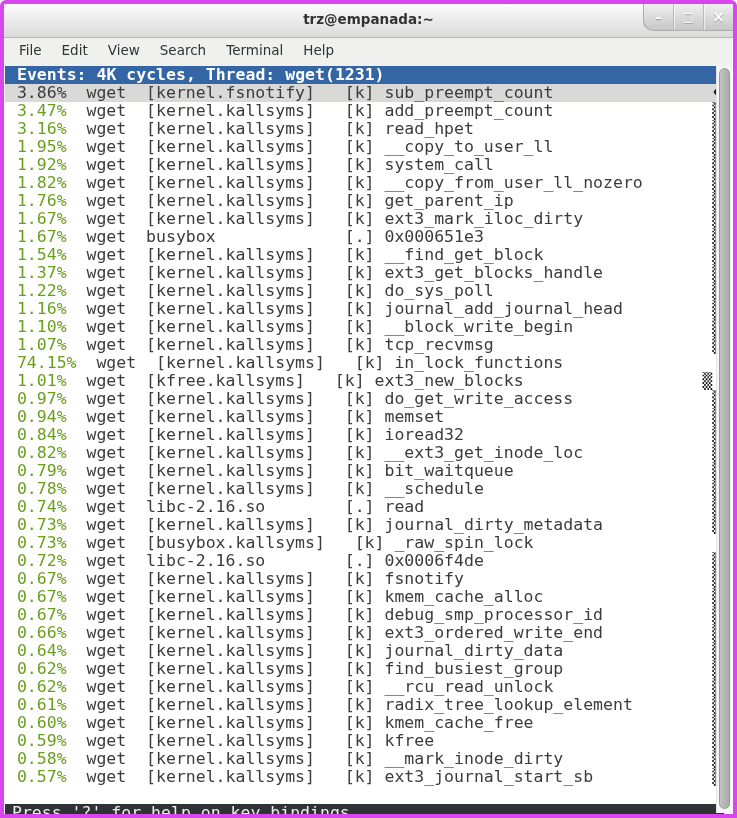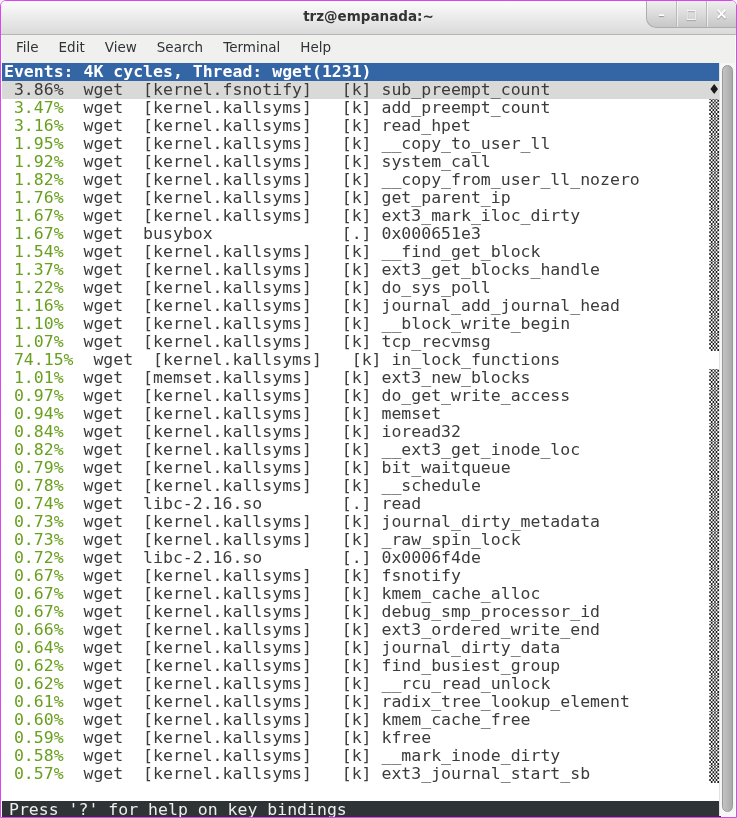--- a/index.html
+++ b/index.html
@@ -3,21 +3,21 @@
 <meta charset="utf-8">
 <style>
   html,body { margin:0; padding:0; }
   body {
     width:737px; height:818px; position:relative;
     background:#ffffff; overflow:hidden;
     font-family:"DejaVu Sans", sans-serif;
   }
   .window {
     position:absolute; inset:0; box-sizing:border-box;
-    border:1px solid #d946ef; border-radius:6px 6px 0 0;
+    border:4px solid #d946ef; border-radius:6px 6px 0 0;
     overflow:hidden; background:#fff;
   }
   
   .titlebar {
     position:absolute; top:0; left:0; right:0; height:33px;
     background:linear-gradient(#fcfcfc, #dadada);
     border-bottom:1px solid #b6b6b6;
   }
   .title-text {
     position:absolute; top:7px; left:0; right:0;
@@ -45,21 +45,21 @@
   }
   
   .terminal {
     position:absolute; top:62px; left:1px; width:719px; height:756px;
     background:#ffffff;
     font-family:"DejaVu Sans Mono", monospace;
     font-size:16.5px; line-height:18px;
   }
   .tui-header {
     height:18px; background:var(--header-bg); color:#ffffff;
-    font-weight:bold; white-space:pre; padding-left:2px; overflow:hidden;
+    font-weight:bold; white-space:pre; padding-left:12px; overflow:hidden;
   }
   .rows { }
   .row { height:18px; white-space:pre; color:var(--term-text); padding-left:2px; overflow:hidden; }
   .row.selected { background:var(--sel-bg); }
   .pct { color:var(--pct-green); }
   .row.selected .pct { color:inherit; }
   .glyph { color:#1a1a1a; }
   .statusbar {
     position:absolute; left:0; bottom:0; width:719px; height:18px;
     background:var(--status-bg); color:#eeeeec;
@@ -117,30 +117,30 @@
         <div class="row"><span class="pct"> 1.76%</span><span>  wget  [kernel.kallsyms]   [k] get_parent_ip                    </span><span class="glyph">▒</span></div>
         <div class="row"><span class="pct"> 1.67%</span><span>  wget  [kernel.kallsyms]   [k] ext3_mark_iloc_dirty             </span><span class="glyph">▒</span></div>
         <div class="row"><span class="pct"> 1.67%</span><span>  wget  busybox             [.] 0x000651e3                       </span><span class="glyph">▒</span></div>
         <div class="row"><span class="pct"> 1.54%</span><span>  wget  [kernel.kallsyms]   [k] __find_get_block                 </span><span class="glyph">▒</span></div>
         <div class="row"><span class="pct"> 1.37%</span><span>  wget  [kernel.kallsyms]   [k] ext3_get_blocks_handle           </span><span class="glyph">▒</span></div>
         <div class="row"><span class="pct"> 1.22%</span><span>  wget  [kernel.kallsyms]   [k] do_sys_poll                      </span><span class="glyph">▒</span></div>
         <div class="row"><span class="pct"> 1.16%</span><span>  wget  [kernel.kallsyms]   [k] journal_add_journal_head         </span><span class="glyph">▒</span></div>
         <div class="row"><span class="pct"> 1.10%</span><span>  wget  [kernel.kallsyms]   [k] __block_write_begin              </span><span class="glyph">▒</span></div>
         <div class="row"><span class="pct"> 1.07%</span><span>  wget  [kernel.kallsyms]   [k] tcp_recvmsg                      </span><span class="glyph">▒</span></div>
         <div class="row"><span class="pct"> 74.15%</span><span>  wget  [kernel.kallsyms]   [k] in_lock_functions                </span><span class="glyph">▒</span></div>
-        <div class="row"><span class="pct"> 1.01%</span><span>  wget  [memset.kallsyms]   [k] ext3_new_blocks                  </span><span class="glyph">▒</span></div>
+        <div class="row"><span class="pct"> 1.01%</span><span>  wget  [kfree.kallsyms]   [k] ext3_new_blocks                  </span><span class="glyph">▒</span></div>
         <div class="row"><span class="pct"> 0.97%</span><span>  wget  [kernel.kallsyms]   [k] do_get_write_access              </span><span class="glyph">▒</span></div>
         <div class="row"><span class="pct"> 0.94%</span><span>  wget  [kernel.kallsyms]   [k] memset                           </span><span class="glyph">▒</span></div>
         <div class="row"><span class="pct"> 0.84%</span><span>  wget  [kernel.kallsyms]   [k] ioread32                         </span><span class="glyph">▒</span></div>
         <div class="row"><span class="pct"> 0.82%</span><span>  wget  [kernel.kallsyms]   [k] __ext3_get_inode_loc             </span><span class="glyph">▒</span></div>
         <div class="row"><span class="pct"> 0.79%</span><span>  wget  [kernel.kallsyms]   [k] bit_waitqueue                    </span><span class="glyph">▒</span></div>
         <div class="row"><span class="pct"> 0.78%</span><span>  wget  [kernel.kallsyms]   [k] __schedule                       </span><span class="glyph">▒</span></div>
         <div class="row"><span class="pct"> 0.74%</span><span>  wget  libc-2.16.so        [.] read                             </span><span class="glyph">▒</span></div>
         <div class="row"><span class="pct"> 0.73%</span><span>  wget  [kernel.kallsyms]   [k] journal_dirty_metadata           </span><span class="glyph">▒</span></div>
-        <div class="row"><span class="pct"> 0.73%</span><span>  wget  [kernel.kallsyms]   [k] _raw_spin_lock                   </span><span class="glyph">▒</span></div>
+        <div class="row"><span class="pct"> 0.73%</span><span>  wget  [busybox.kallsyms]   [k] _raw_spin_lock                   </span><span class="glyph">▒</span></div>
         <div class="row"><span class="pct"> 0.72%</span><span>  wget  libc-2.16.so        [.] 0x0006f4de                       </span><span class="glyph">▒</span></div>
         <div class="row"><span class="pct"> 0.67%</span><span>  wget  [kernel.kallsyms]   [k] fsnotify                         </span><span class="glyph">▒</span></div>
         <div class="row"><span class="pct"> 0.67%</span><span>  wget  [kernel.kallsyms]   [k] kmem_cache_alloc                 </span><span class="glyph">▒</span></div>
         <div class="row"><span class="pct"> 0.67%</span><span>  wget  [kernel.kallsyms]   [k] debug_smp_processor_id           </span><span class="glyph">▒</span></div>
         <div class="row"><span class="pct"> 0.66%</span><span>  wget  [kernel.kallsyms]   [k] ext3_ordered_write_end           </span><span class="glyph">▒</span></div>
         <div class="row"><span class="pct"> 0.64%</span><span>  wget  [kernel.kallsyms]   [k] journal_dirty_data               </span><span class="glyph">▒</span></div>
         <div class="row"><span class="pct"> 0.62%</span><span>  wget  [kernel.kallsyms]   [k] find_busiest_group               </span><span class="glyph">▒</span></div>
         <div class="row"><span class="pct"> 0.62%</span><span>  wget  [kernel.kallsyms]   [k] __rcu_read_unlock                </span><span class="glyph">▒</span></div>
         <div class="row"><span class="pct"> 0.61%</span><span>  wget  [kernel.kallsyms]   [k] radix_tree_lookup_element        </span><span class="glyph">▒</span></div>
         <div class="row"><span class="pct"> 0.60%</span><span>  wget  [kernel.kallsyms]   [k] kmem_cache_free                  </span><span class="glyph">▒</span></div>

